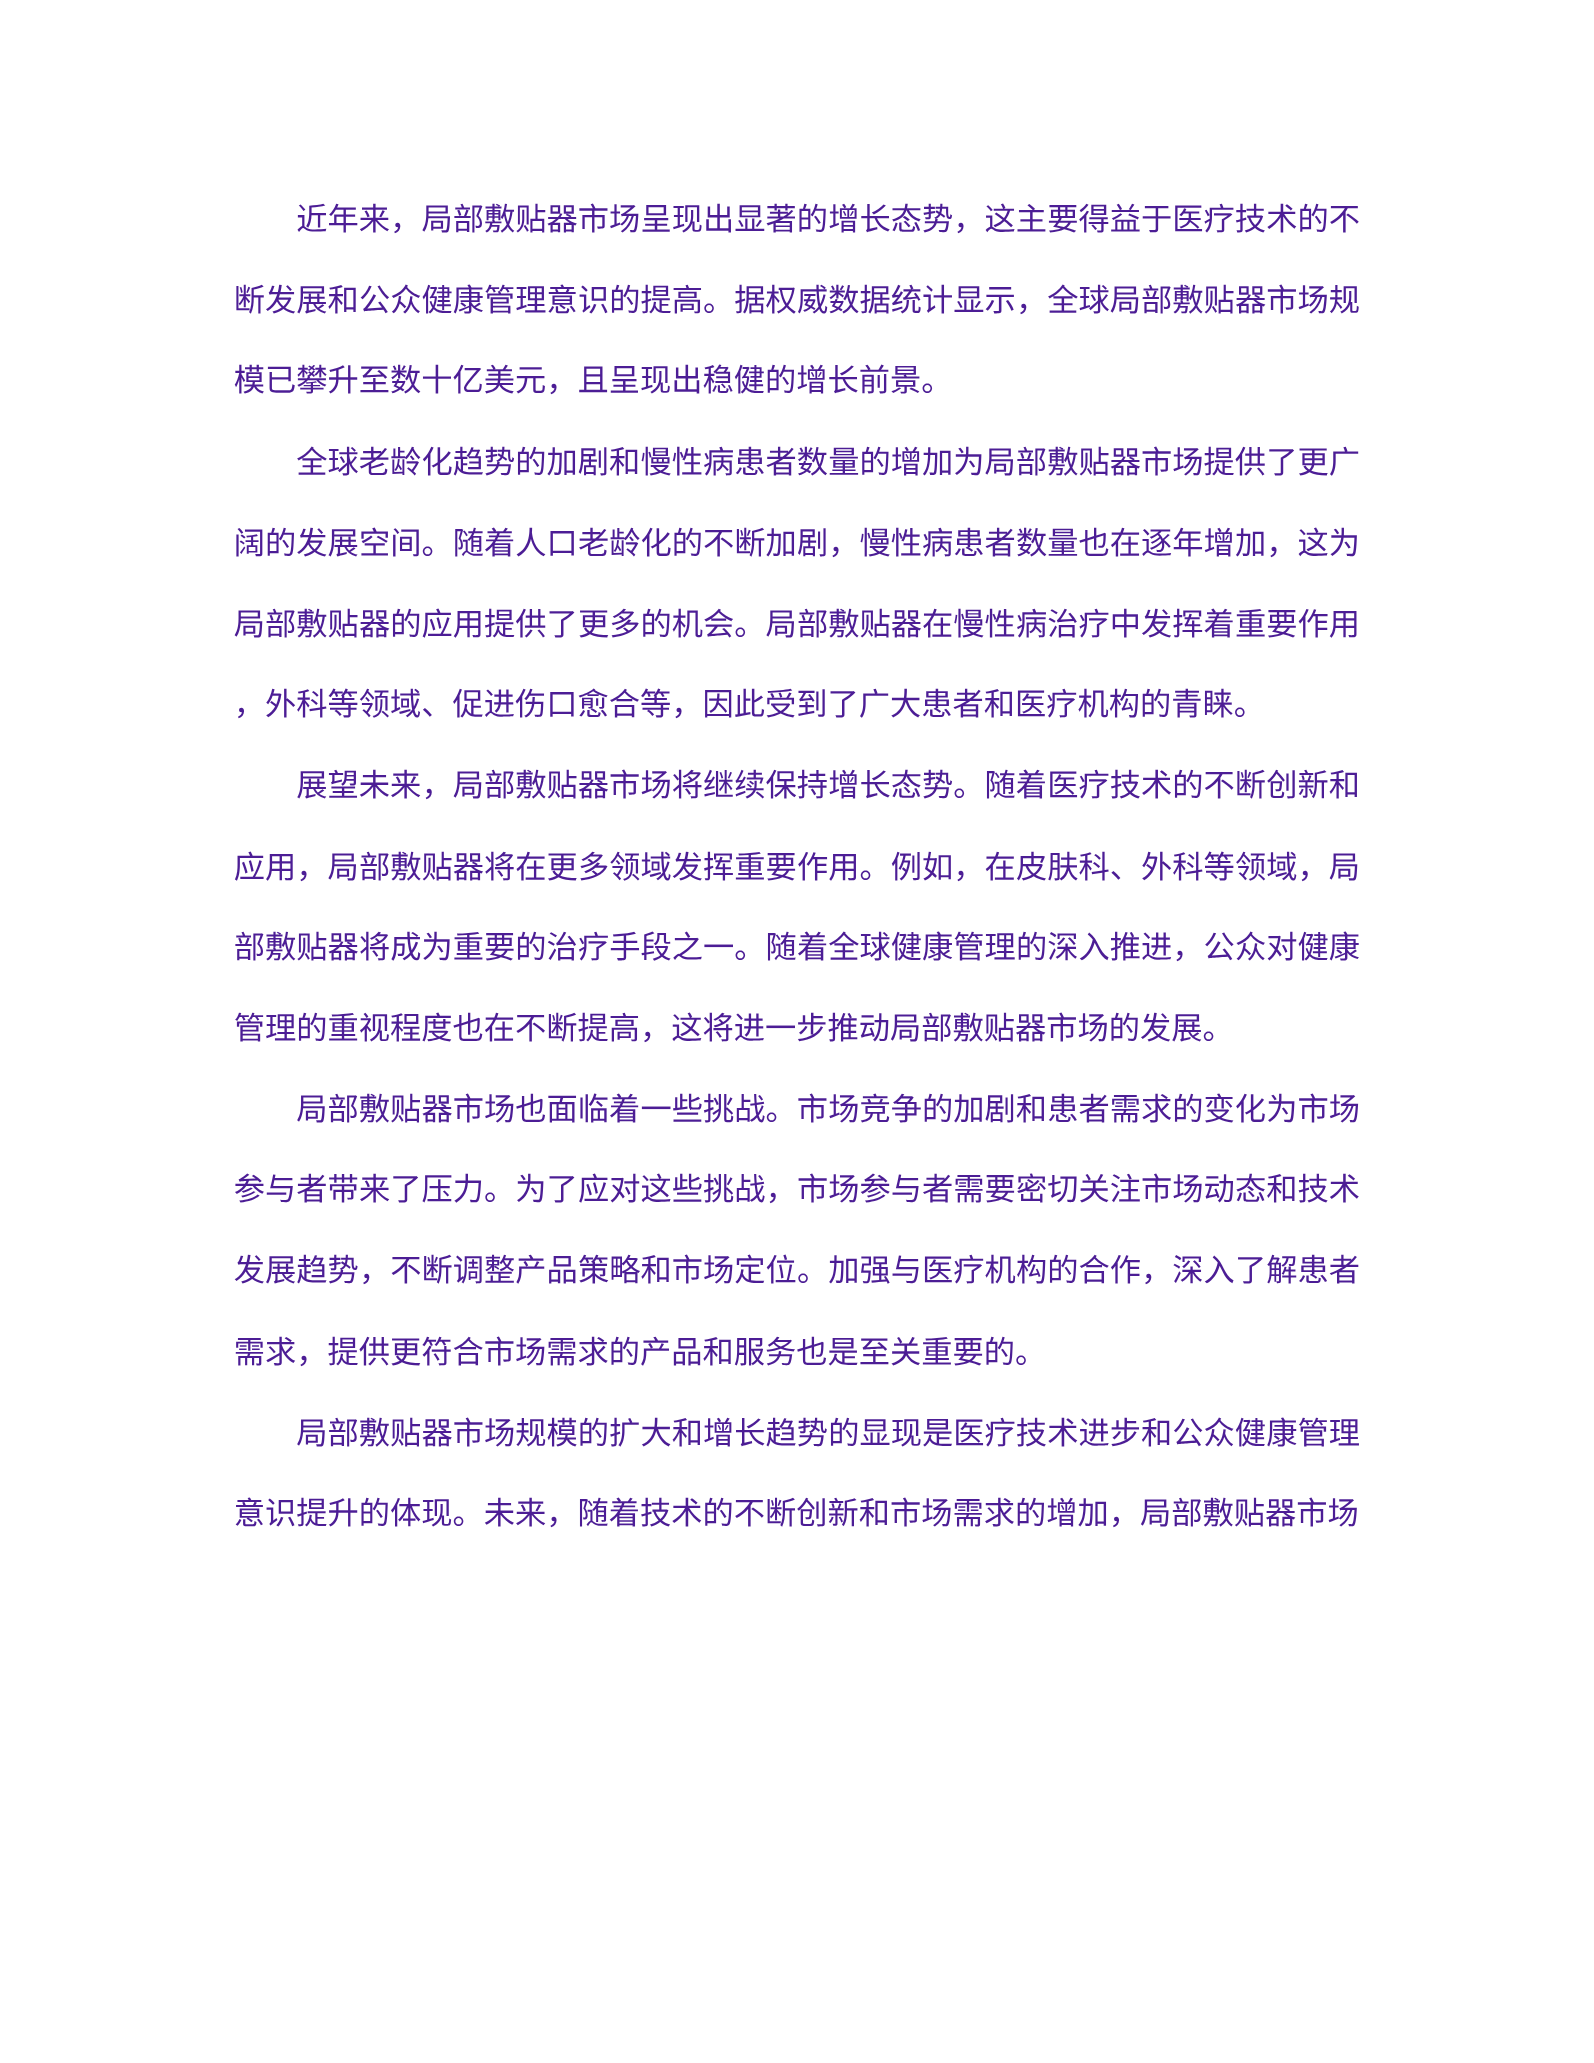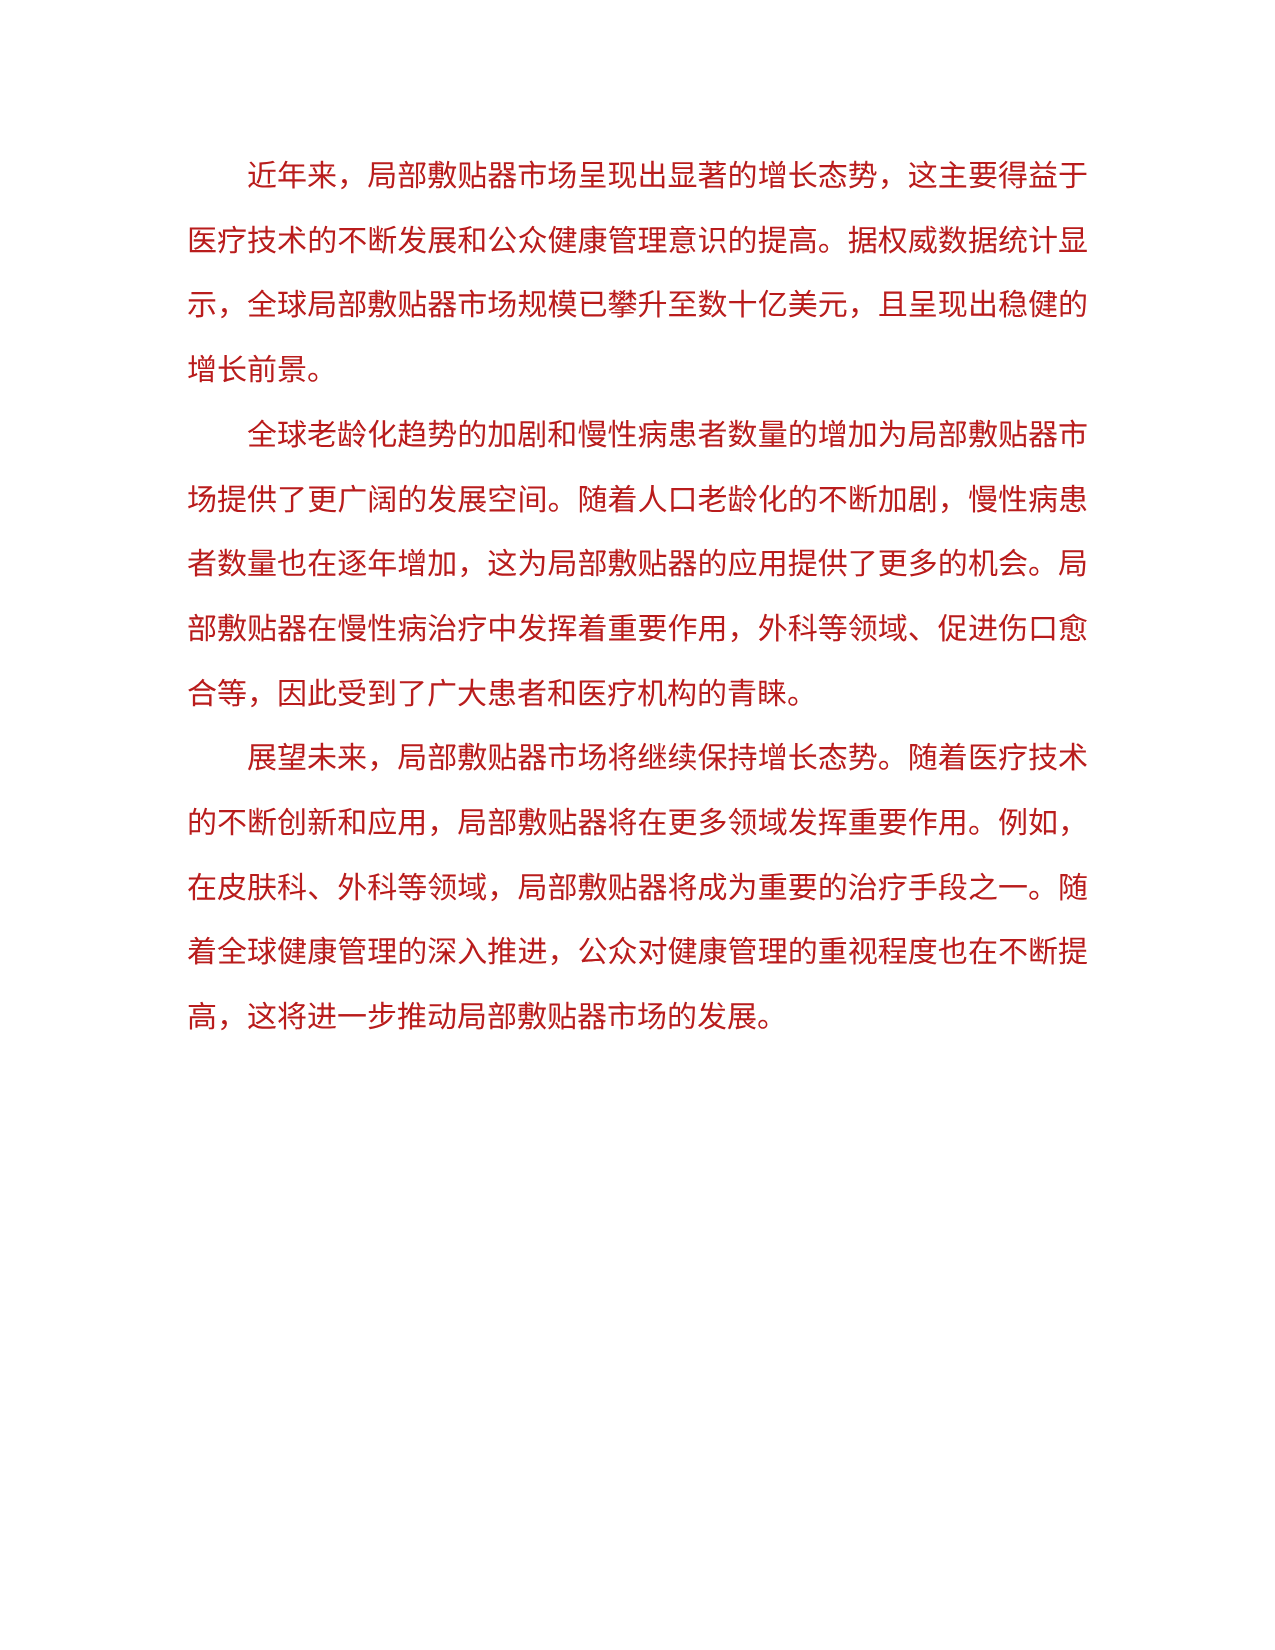--- a/index.html
+++ b/index.html
@@ -16,35 +16,37 @@
   }
   .text-block {
     position: absolute;
     left: 187px;
     top: 144px;
     width: 901px;
   }
   .text-block p {
     margin: 0;
     padding: 0;
-    font-family: Liberation Serif, serif;
-    font-size: 30px;
+    font-family: Liberation Sans, sans-serif;
+    font-size: 25px;
     line-height: 64.7px;
     font-weight: 400;
-    color: #b91c1c;
+    color: #4c1d95;
     text-align: justify;
     text-justify: inter-character;
     text-indent: 2em;
     word-break: break-all;
     line-break: anywhere;
     overflow-wrap: anywhere;
   }
 </style>
 </head>
 <body>
 
 <div class="page">
   <div class="text-block">
     <p>近年来，局部敷贴器市场呈现出显著的增长态势，这主要得益于医疗技术的不断发展和公众健康管理意识的提高。据权威数据统计显示，全球局部敷贴器市场规模已攀升至数十亿美元，且呈现出稳健的增长前景。</p>
     <p>全球老龄化趋势的加剧和慢性病患者数量的增加为局部敷贴器市场提供了更广阔的发展空间。随着人口老龄化的不断加剧，慢性病患者数量也在逐年增加，这为局部敷贴器的应用提供了更多的机会。局部敷贴器在慢性病治疗中发挥着重要作用，外科等领域、促进伤口愈合等，因此受到了广大患者和医疗机构的青睐。</p>
     <p>展望未来，局部敷贴器市场将继续保持增长态势。随着医疗技术的不断创新和应用，局部敷贴器将在更多领域发挥重要作用。例如，在皮肤科、外科等领域，局部敷贴器将成为重要的治疗手段之一。随着全球健康管理的深入推进，公众对健康管理的重视程度也在不断提高，这将进一步推动局部敷贴器市场的发展。</p>
+    <p>局部敷贴器市场也面临着一些挑战。市场竞争的加剧和患者需求的变化为市场参与者带来了压力。为了应对这些挑战，市场参与者需要密切关注市场动态和技术发展趋势，不断调整产品策略和市场定位。加强与医疗机构的合作，深入了解患者需求，提供更符合市场需求的产品和服务也是至关重要的。</p>
+    <p>局部敷贴器市场规模的扩大和增长趋势的显现是医疗技术进步和公众健康管理意识提升的体现。未来，随着技术的不断创新和市场需求的增加，局部敷贴器市场</p>
   </div>
 </div>
 
 </body></html>

